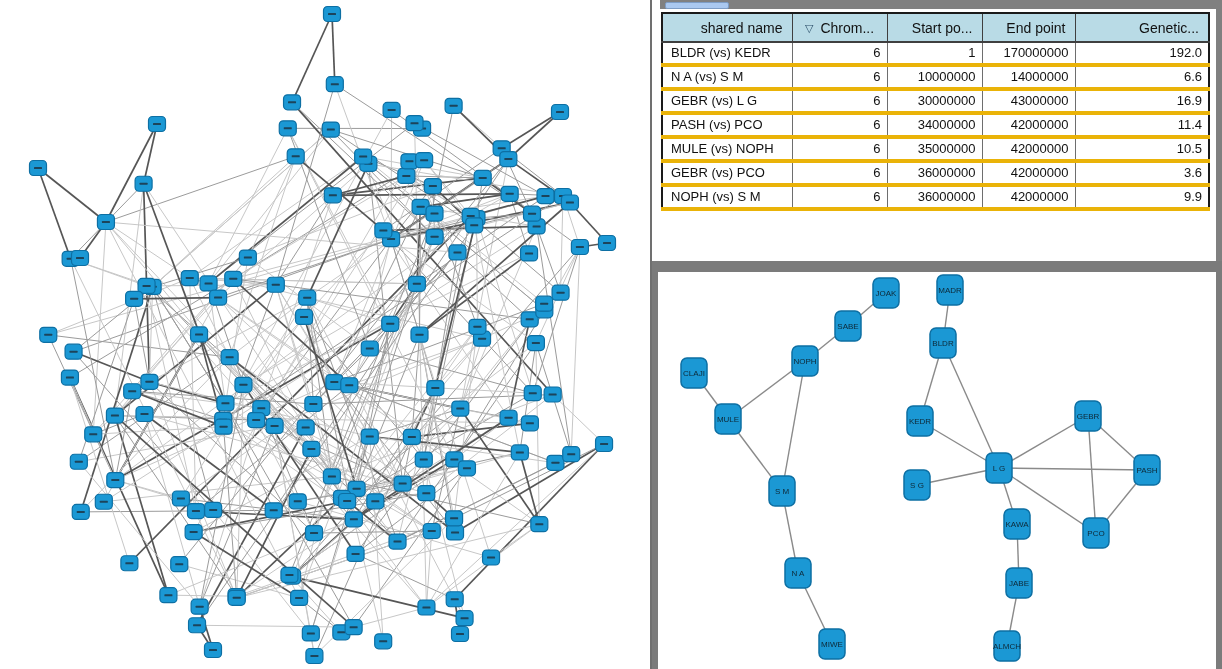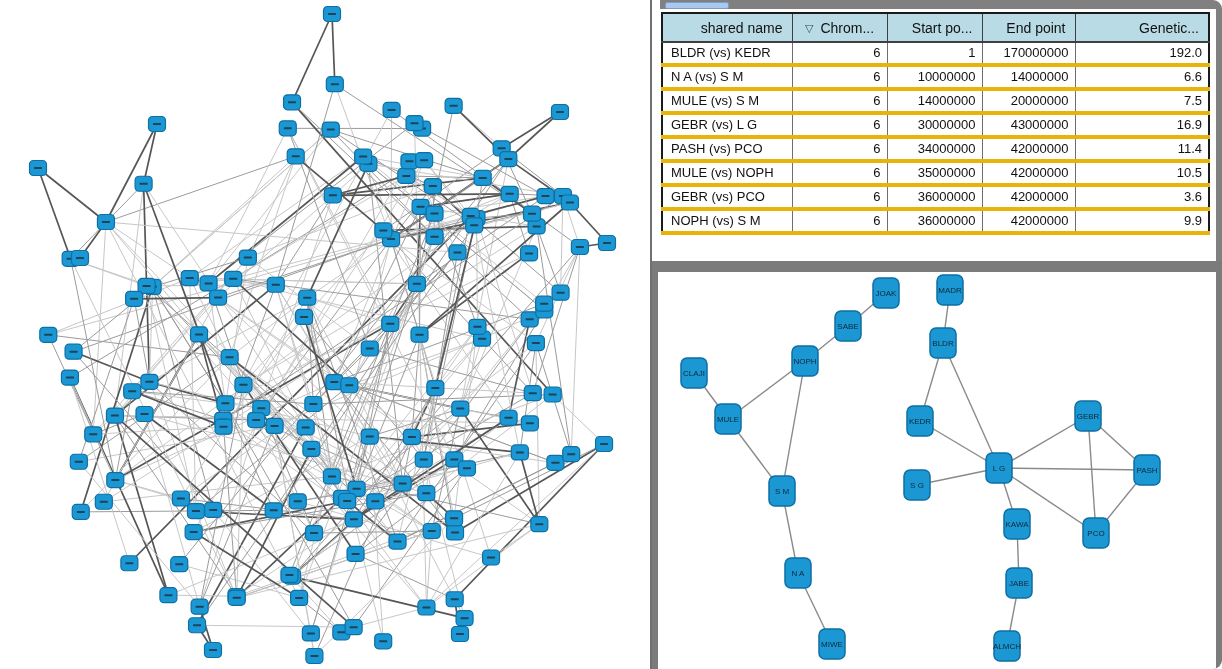--- a/index.html
+++ b/index.html
@@ -1,17 +1,17 @@
 <!DOCTYPE html>
 <html style="--header-bg: #b9dbe6; --strip-gray: #808080; --tab-blue: #aac8ef; --panel-border: #7b7b7b;"><head>
 <meta charset="utf-8">
 <style>
   html,body{margin:0;padding:0;background:#fff;}
   .app{position:relative;width:1222px;height:669px;background:#ffffff;overflow:hidden;
-       font-family:"Liberation Sans",sans-serif;color:#111;border-radius:9px;}
+       font-family:"Liberation Sans",sans-serif;color:#111;}
   .left-canvas{position:absolute;left:0;top:0;background:#ffffff;}
   .divider{position:absolute;left:650px;top:0;width:2px;height:669px;background:#707070;}
   
   .table-region{position:absolute;left:652px;top:0;width:570px;height:261px;background:#ffffff;}
   .top-strip{position:absolute;left:8px;right:6px;top:0;height:9px;background:var(--strip-gray,#808080);}
   .top-strip .thumb{position:absolute;left:5px;top:2px;width:62px;height:5px;background:var(--tab-blue,#aac8ef);
        border:1px solid #7d9cc4;border-radius:2px;}
   .side-strip{position:absolute;right:0;top:0;width:6px;height:261px;background:var(--strip-gray,#808080);}
   table.attr{border-collapse:collapse;position:absolute;left:9px;top:12px;table-layout:fixed;
        border:2px solid #1a1a1a;background:#fff;}
@@ -1117,27 +1117,20 @@
             <td class="num">192.0</td>
           </tr>
           <tr>
             <td class="name">N A (vs) S M</td>
             <td class="num">6</td>
             <td class="num">10000000</td>
             <td class="num">14000000</td>
             <td class="num">6.6</td>
           </tr>
           <tr>
-            <td class="name">MULE (vs) S M</td>
-            <td class="num">6</td>
-            <td class="num">14000000</td>
-            <td class="num">20000000</td>
-            <td class="num">7.5</td>
-          </tr>
-          <tr>
             <td class="name">GEBR (vs) L G</td>
             <td class="num">6</td>
             <td class="num">30000000</td>
             <td class="num">43000000</td>
             <td class="num">16.9</td>
           </tr>
           <tr>
             <td class="name">PASH (vs) PCO</td>
             <td class="num">6</td>
             <td class="num">34000000</td>

